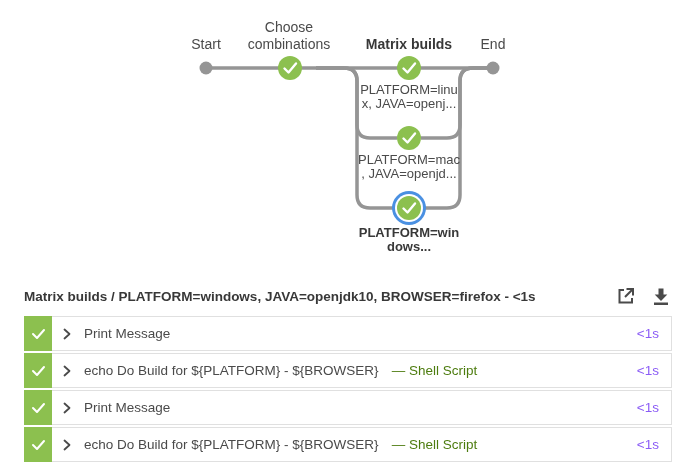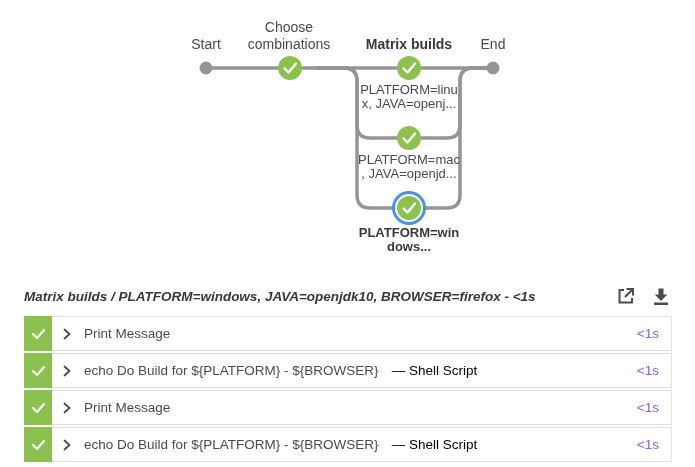--- a/index.html
+++ b/index.html
@@ -20,21 +20,20 @@
   .stage-label.bold { font-weight: bold; fill: #383838; }
   .branch-label { font-size: 13px; fill: #4a4a4a; }
   .branch-label.bold { font-weight: bold; fill: #383838; }
   .edge { stroke: #959595; stroke-width: 3.5; fill: none; }
 
   .result-header {
     display: flex;
     align-items: center;
     margin: 16px 23px 8px 24px;
     height: 24px;
-    font-style: italic;
   }
   .result-title {
     flex: 1;
     font-size: 13.5px;
     font-weight: bold;
     color: #383838;
     white-space: nowrap;
     overflow: hidden;
   }
   .header-icon-btn {
@@ -78,21 +77,21 @@
     color: #4a4a4a;
     min-width: 0;
   }
   .chevron-wrap {
     display: flex;
     align-items: center;
     margin-right: 13px;
     flex: 0 0 auto;
   }
   .step-title { white-space: nowrap; }
-  .step-subtitle { color: #000000; margin-left: 13px; white-space: nowrap; }
+  .step-subtitle { color: #4d7c0f; margin-left: 13px; white-space: nowrap; }
   .step-duration { margin-left: auto; color: #8b5cf6; padding-left: 10px; }
 </style>
 </head>
 <body>
 
 <div class="pipeline-graph">
   <svg width="695" height="268" viewBox="0 0 695 268">
 
     <text x="206" y="49" text-anchor="middle" class="stage-label">Start</text>
     <text x="289" y="32" text-anchor="middle" class="stage-label">Choose</text>

